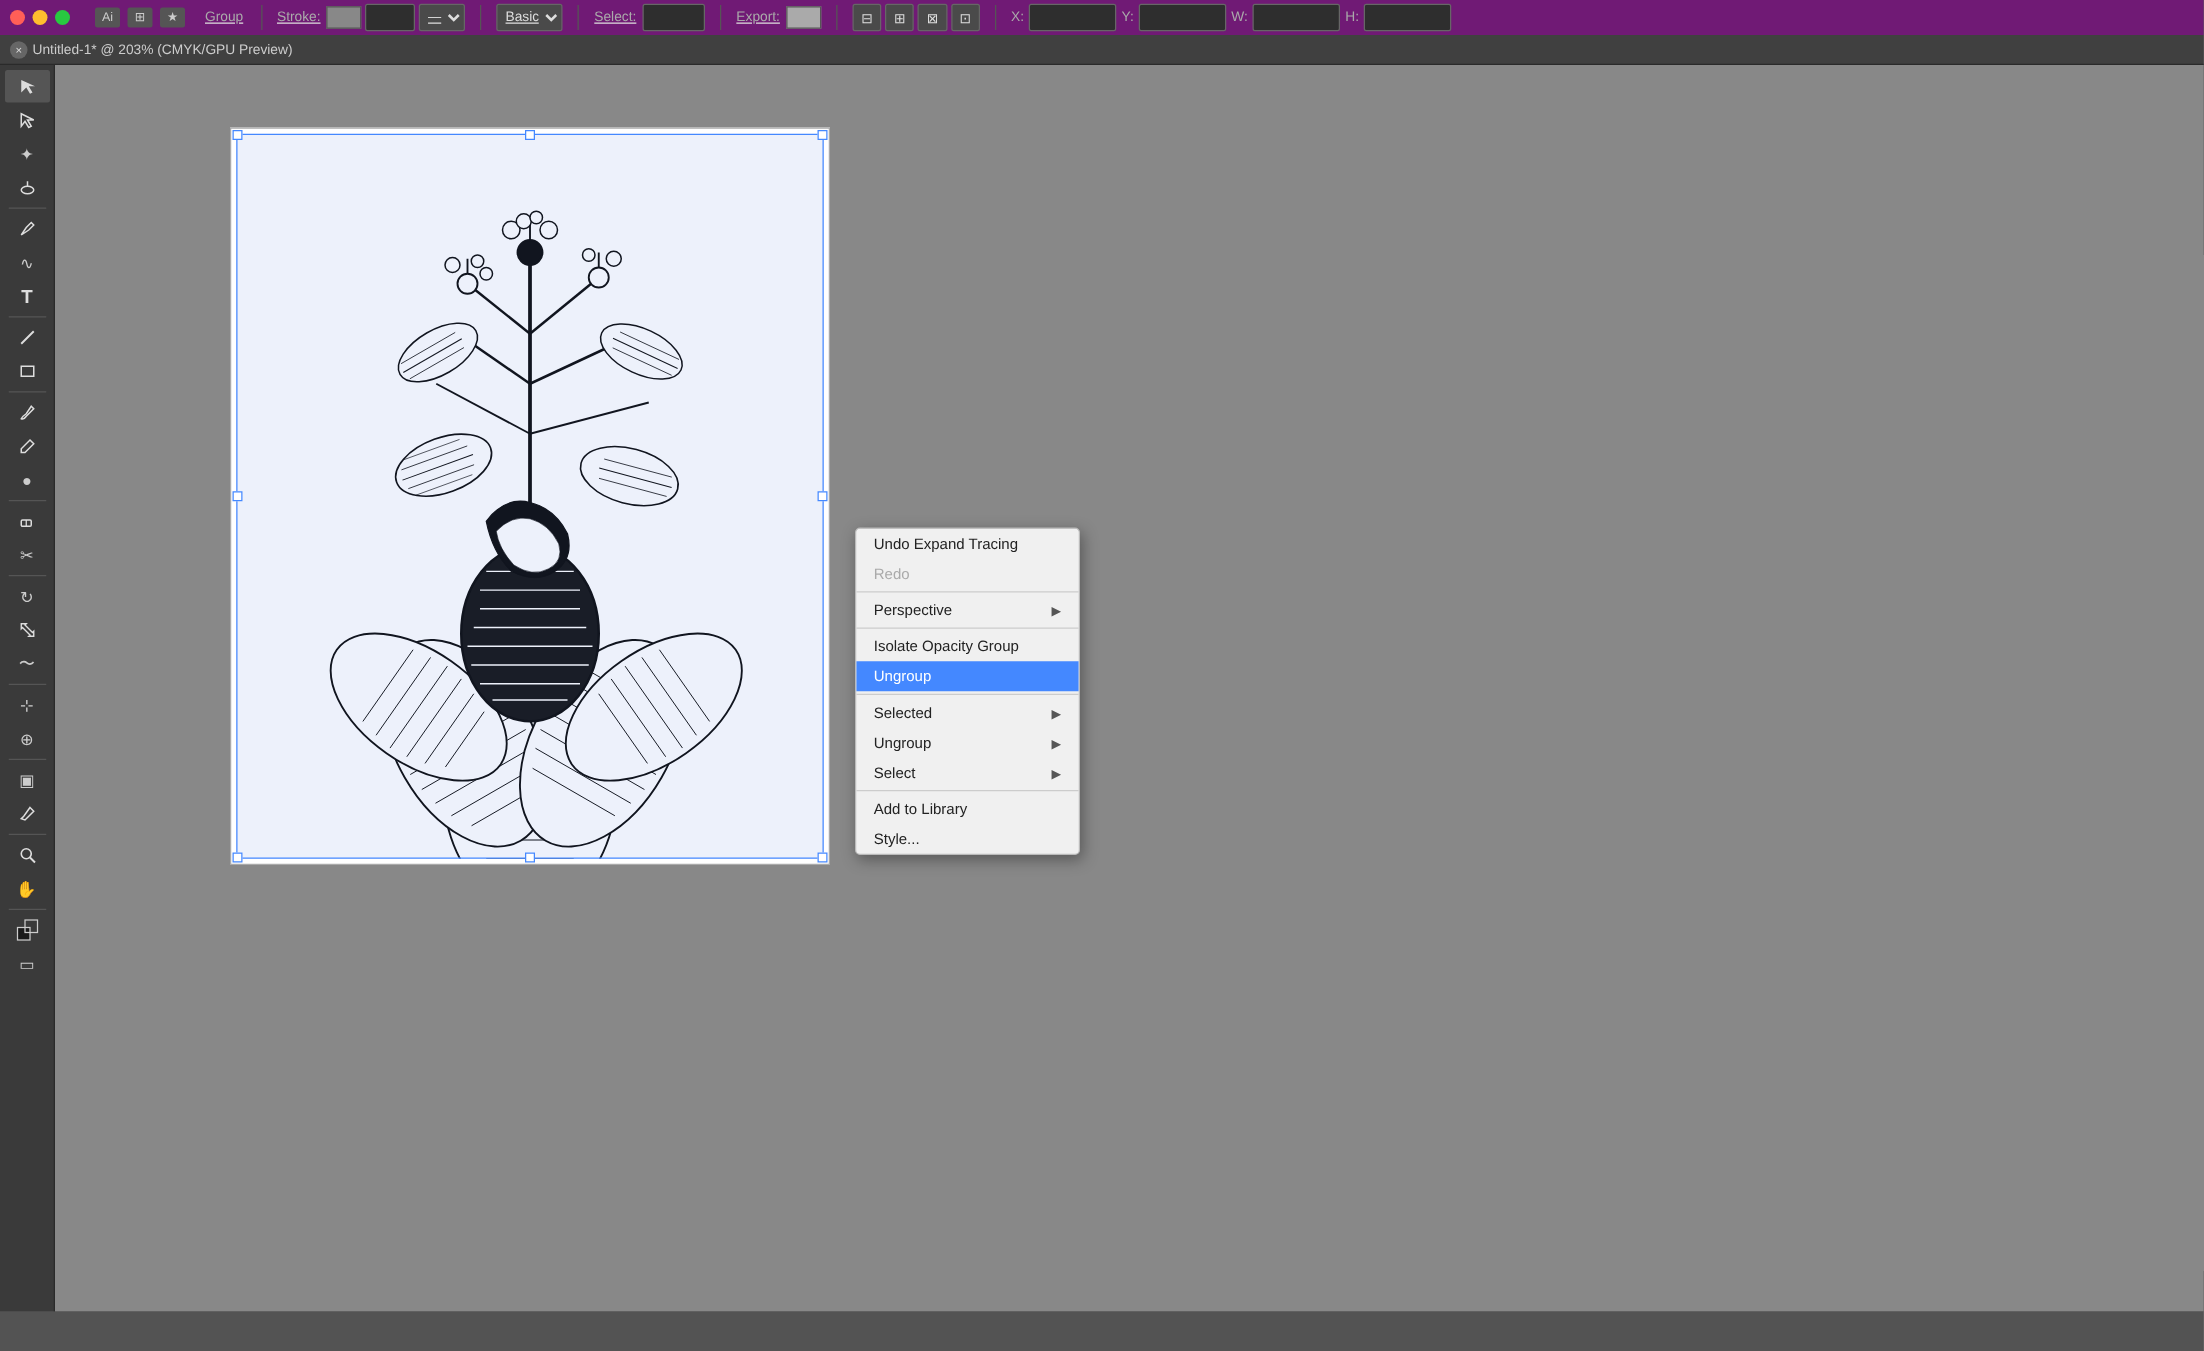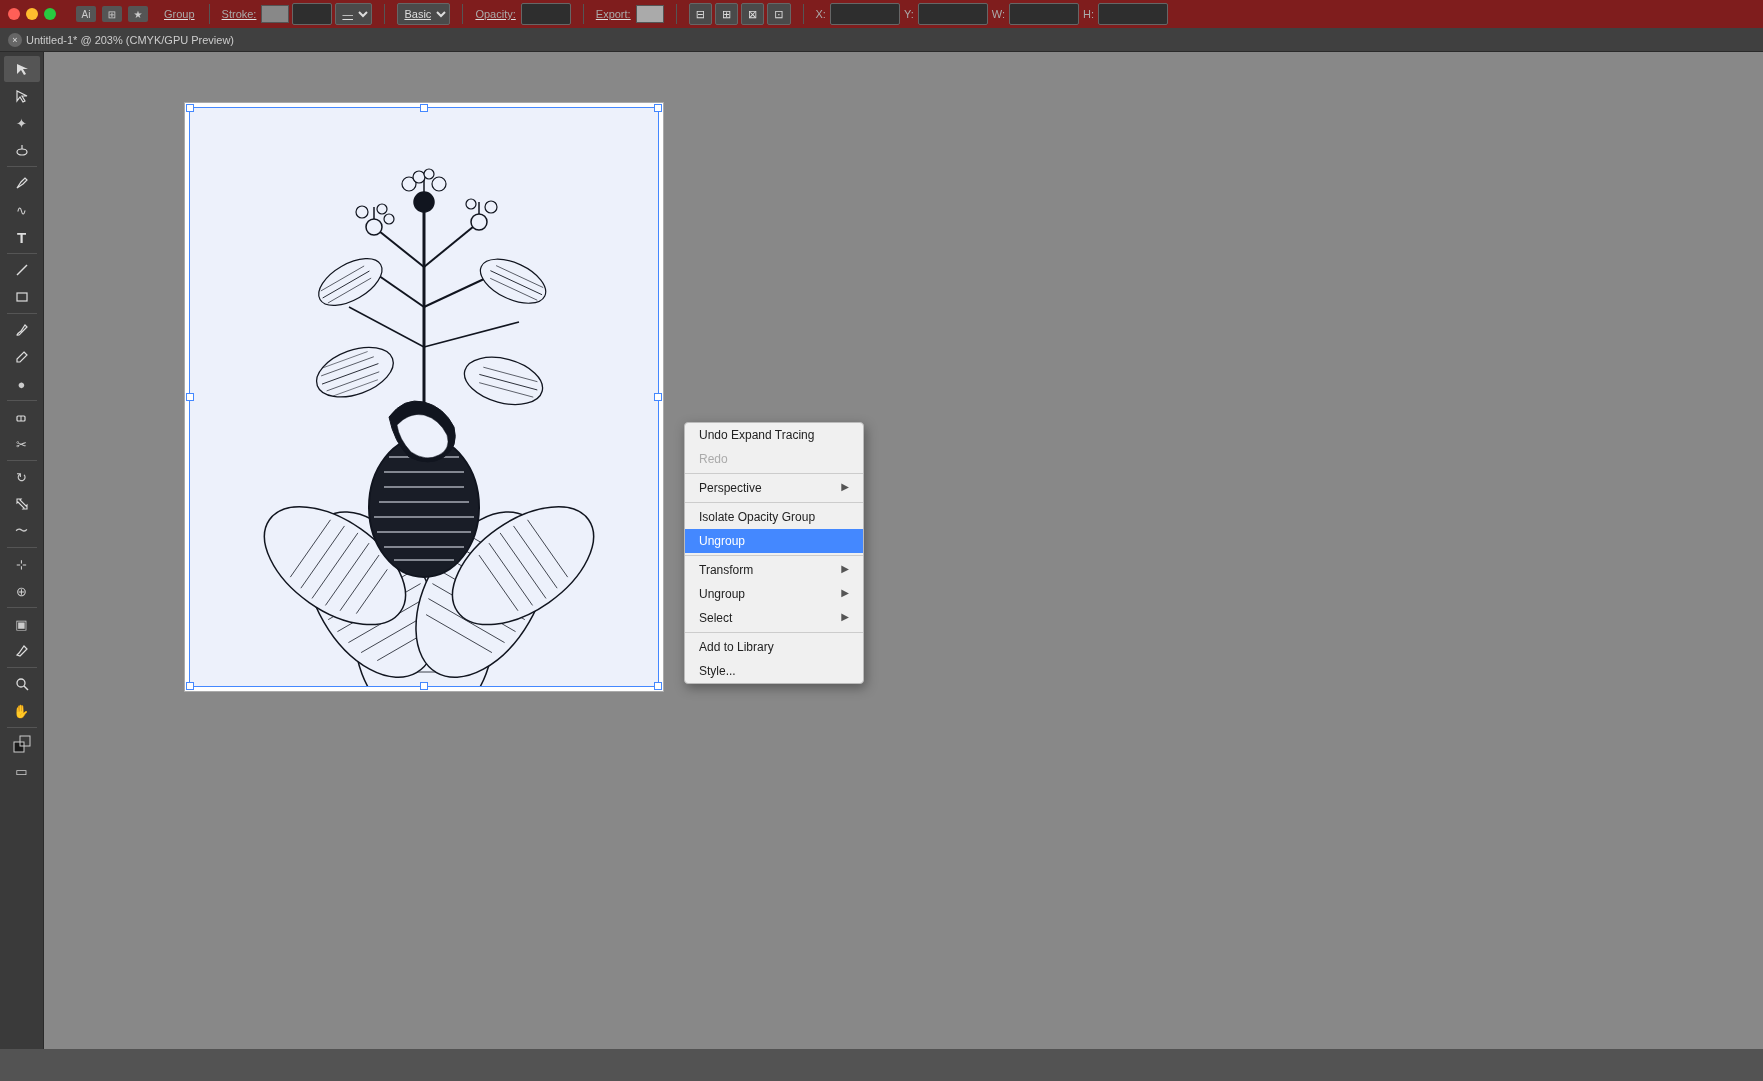--- a/index.html
+++ b/index.html
@@ -1,21 +1,21 @@
 <!DOCTYPE html>
 <html><head>
   <meta charset="utf-8">
   <style>
     * { margin: 0; padding: 0; box-sizing: border-box; }
     body { width: 1763px; height: 1081px; overflow: hidden; background: #535353; font-family: -apple-system, 'Helvetica Neue', Arial, sans-serif; font-size: 12px; color: #e0e0e0; }
 
     
     #titlebar {
       height: 28px;
-      background: #7f1d1d;
+      background: #701a75;
       display: flex;
       align-items: center;
       padding: 0 8px;
       gap: 8px;
     }
     .traffic-light { width: 12px; height: 12px; border-radius: 50%; display: inline-block; }
     .tl-red { background: #ff5f57; }
     .tl-yellow { background: #ffbd2e; }
     .tl-green { background: #28c940; }
     .tl-group { display: flex; gap: 6px; margin-right: 8px; }
@@ -128,21 +128,21 @@
       box-shadow: 2px 4px 12px rgba(0,0,0,0.35);
       z-index: 100;
       overflow: hidden;
     }
     .ctx-item {
       padding: 5px 14px;
       font-size: 12px;
       color: #222;
       cursor: pointer;
       display: flex;
-      align-items: flex-start;
+      align-items: flex-end;
       justify-content: space-between;
     }
     .ctx-item.highlighted {
       background: #4488ff;
       color: white;
     }
     .ctx-item.disabled { color: #aaa; cursor: default; }
     .ctx-sep { height: 1px; background: #ccc; margin: 2px 0; }
     .ctx-arrow { font-size: 10px; color: #555; }
 
@@ -185,21 +185,21 @@
     </select>
   </div>
   <div class="toolbar-sep"></div>
   <div class="toolbar-group">
     <select class="toolbar-select">
       <option>Basic</option>
     </select>
   </div>
   <div class="toolbar-sep"></div>
   <div class="toolbar-group">
-    <span class="toolbar-label">Opacity:</span>
+    <span class="toolbar-label">Select:</span>
     <input class="toolbar-input" style="width: 50px;">
   </div>
   <div class="toolbar-sep"></div>
   <div class="toolbar-group">
     <span class="toolbar-label">Export:</span>
     <div class="toolbar-color-swatch" style="background:#aaa;"></div>
   </div>
   <div class="toolbar-sep"></div>
   <div style="display:flex;gap:3px;align-items:center;">
     <span class="toolbar-btn">⊟</span>
@@ -494,21 +494,21 @@
       </div>
       <div class="ctx-sep"></div>
       <div class="ctx-item">
         <span>Isolate Opacity Group</span>
       </div>
       <div class="ctx-item highlighted">
         <span>Ungroup</span>
       </div>
       <div class="ctx-sep"></div>
       <div class="ctx-item">
-        <span>Transform</span>
+        <span>Selected</span>
         <span class="ctx-arrow">▶</span>
       </div>
       <div class="ctx-item">
         <span>Ungroup</span>
         <span class="ctx-arrow">▶</span>
       </div>
       <div class="ctx-item">
         <span>Select</span>
         <span class="ctx-arrow">▶</span>
       </div>

